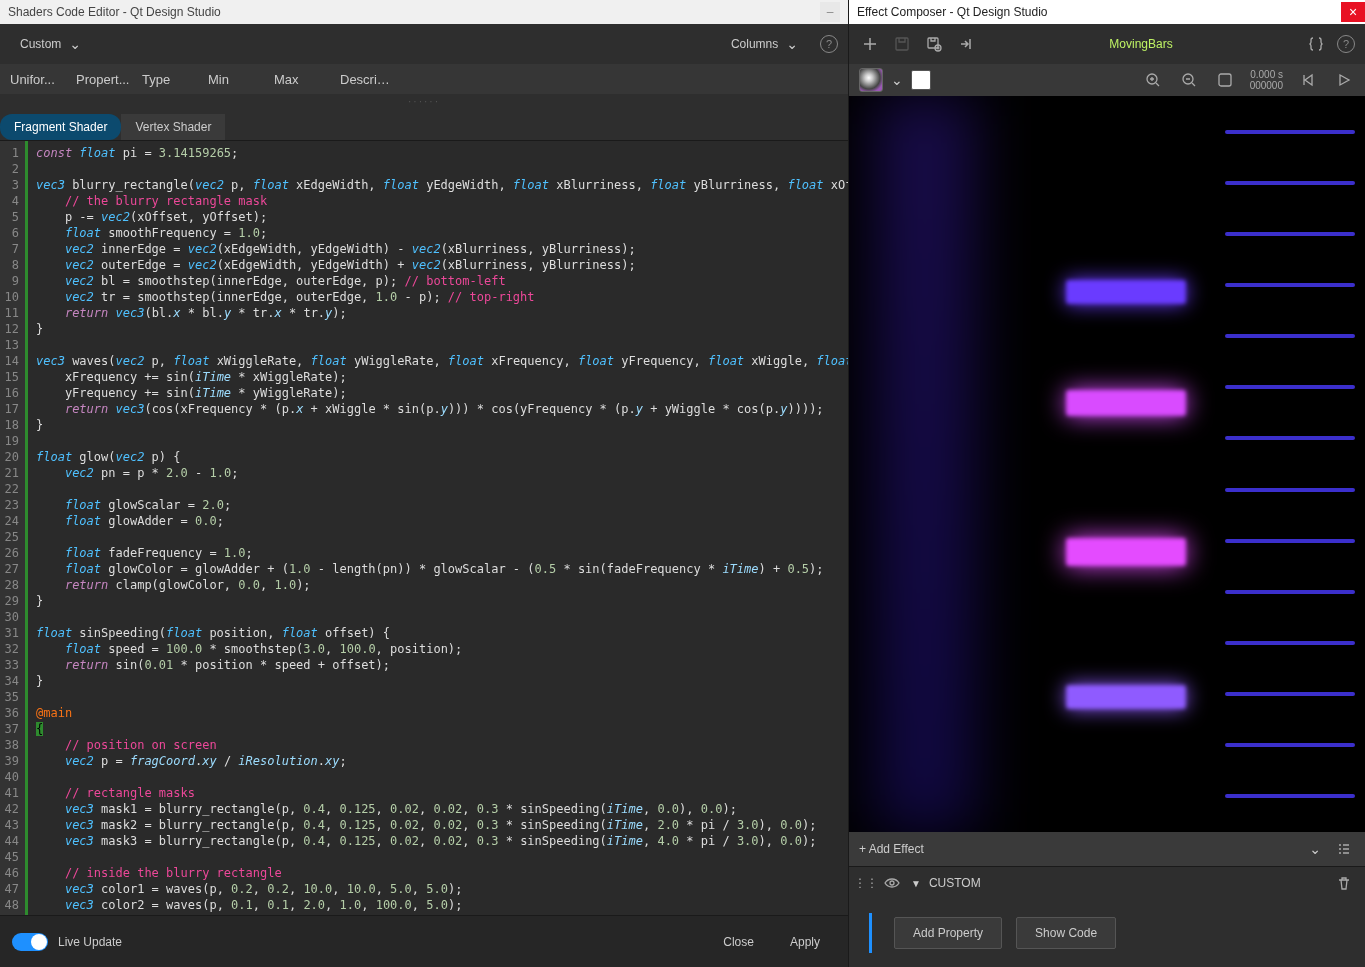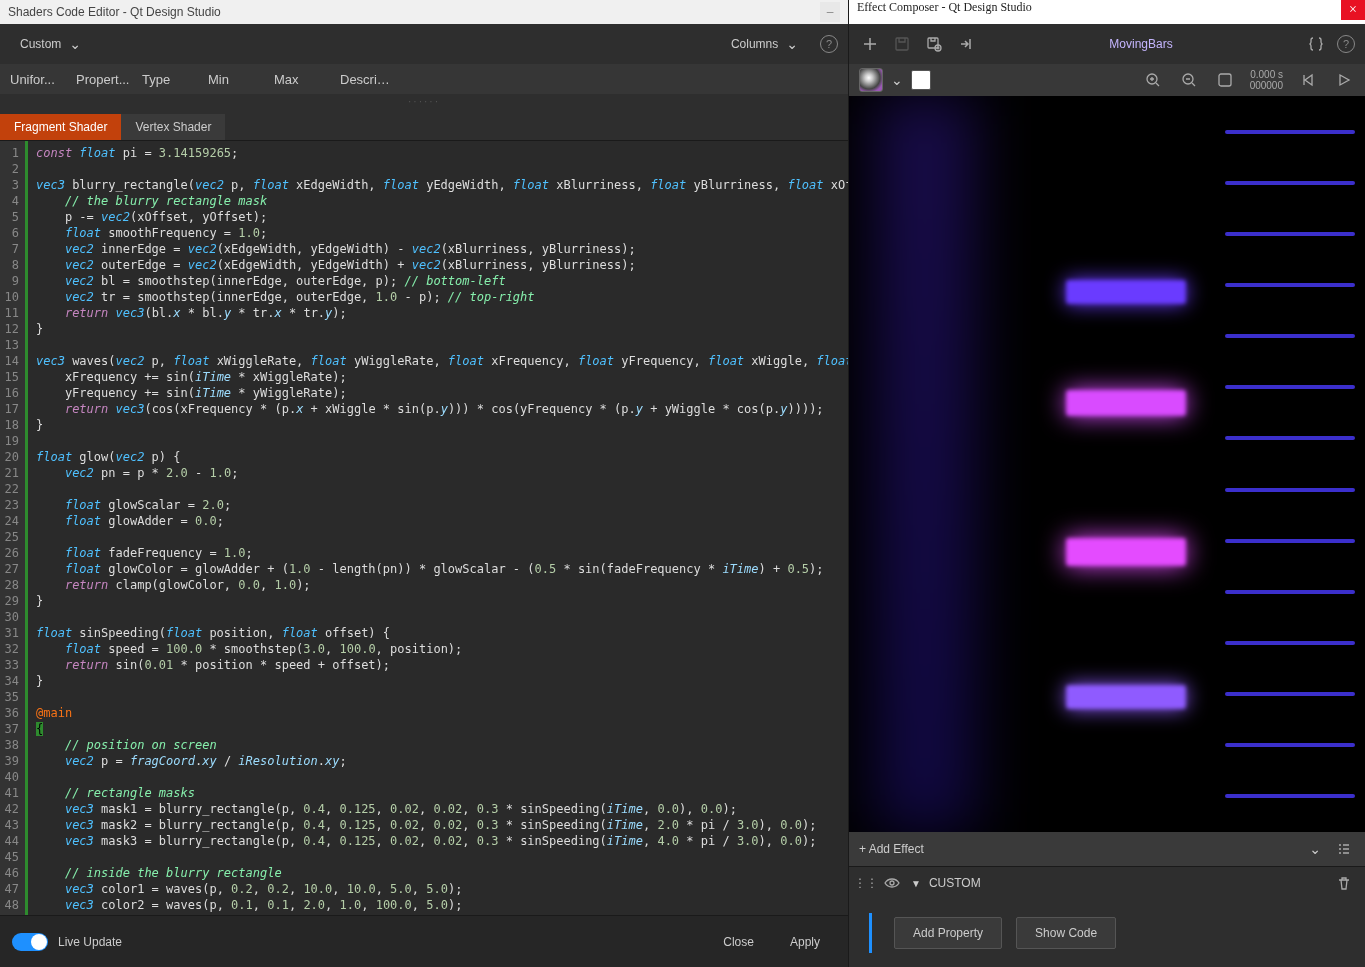--- a/index.html
+++ b/index.html
@@ -1,51 +1,51 @@
 <!DOCTYPE html>
 <html><head>
 <meta charset="utf-8">
 <style>
 * { margin: 0; padding: 0; box-sizing: border-box; }
 body { font-family: "Segoe UI", Arial, sans-serif; font-size: 12px; background: #2a2a2a; color: #ccc; overflow: hidden; }
 .app { display: flex; width: 1365px; height: 967px; }
 .left-panel { width: 848px; display: flex; flex-direction: column; background: #2e2e2e; justify-content: space-between; }
 .right-panel { width: 517px; display: flex; flex-direction: column; background: #2e2e2e; border-left: 1px solid #1a1a1a; }
 .titlebar { height: 24px; background: #f0f0f0; color: #444; display: flex; align-items: center; padding: 0 8px; font-size: 12px; justify-content: space-between; }
-.titlebar-right { height: 24px; background: #fff; color: #222; display: flex; align-items: flex-start; padding: 0 0 0 8px; font-size: 12px; justify-content: space-between; font-family: Liberation Serif, serif; }
+.titlebar-right { height: 24px; background: #fff; color: #222; display: flex; align-items: center; padding: 0 0 0 8px; font-size: 12px; justify-content: space-between; }
 .close-sq { width: 20px; height: 20px; background: #e8e8e8; display: flex; align-items: center; justify-content: center; color: #888; }
 .close-red { width: 24px; height: 20px; background: #e81123; color: #fff; display: flex; align-items: center; justify-content: center; font-size: 14px; }
 .toolbar { height: 40px; background: #2e2e2e; display: flex; align-items: center; padding: 0 10px; justify-content: space-between; }
 .dropdown { background: #2e2e2e; border: none; color: #ccc; padding: 6px 10px; display: flex; align-items: center; gap: 8px; cursor: pointer; }
 .chev { font-size: 14px; }
 .help-icon { width: 18px; height: 18px; border: 1px solid #888; border-radius: 50%; display: flex; align-items: center; justify-content: center; font-size: 11px; color: #888; }
 .col-headers { height: 30px; background: #363636; display: flex; align-items: center; padding: 0 4px; font-size: 13px; color: #ccc; overflow: hidden; }
 .col-h { width: 66px; padding: 0 6px; overflow: hidden; text-overflow: ellipsis; white-space: nowrap; }
 .dots-row { text-align: center; color: #555; font-size: 10px; padding: 2px 0 4px; letter-spacing: 2px; background: #2e2e2e; }
 .tabs { height: 30px; display: flex; align-items: flex-end; background: #2e2e2e; border-bottom: 1px solid #1a1a1a; }
 .tab { padding: 6px 14px; background: #3a3a3a; color: #ccc; font-size: 12px; cursor: pointer; }
-.tab.active { background: #c2410c; color: #fff; }
+.tab.active { background: #0c4a6e; color: #fff; border-radius: 12px; }
 .code-area { flex: 1; overflow: auto; background: #2a2a2a; display: flex; }
 .gutter { background: #333; color: #888; text-align: right; padding: 4px 6px 4px 4px; font-family: Consolas, monospace; font-size: 12px; line-height: 16px; min-width: 28px; border-right: 3px solid #2e8b2e; }
 .code { padding: 4px 8px; font-family: Consolas, monospace; font-size: 12px; line-height: 16px; white-space: pre; color: #ddd; flex: 1; }
 .kw { color: #c586c0; font-style: italic; }
 .ty { color: #4fc1ff; font-style: italic; }
 .nu { color: #b5cea8; }
-.cm { color: #86efac; font-style: italic; }
+.cm { color: #ec4899; }
 .st { color: #f97316; }
 .mb { color: #9cdcfe; font-style: italic; }
 .bottom-bar { height: 52px; background: #262626; display: flex; align-items: center; justify-content: space-between; padding: 0 12px; border-top: 1px solid #1a1a1a; }
 .toggle { width: 36px; height: 18px; background: #1e90ff; border-radius: 9px; position: relative; }
 .toggle::after { content: ""; position: absolute; right: 1px; top: 1px; width: 16px; height: 16px; background: #fff; border-radius: 50%; }
 .btn-flat { background: none; border: none; color: #ccc; padding: 8px 16px; cursor: pointer; font-size: 12px; }
 .right-toolbar { height: 40px; background: #2e2e2e; display: flex; align-items: center; padding: 0 10px; gap: 10px; }
 .icon-btn { width: 22px; height: 22px; display: flex; align-items: center; justify-content: center; color: #aaa; cursor: pointer; }
 .icon-btn svg { width: 16px; height: 16px; }
 .icon-btn.disabled { color: #555; }
-.effect-title { flex: 1; text-align: center; color: #c4b5fd; font-size: 12px; }
+.effect-title { flex: 1; text-align: center; color: #bef264; font-size: 12px; }
 .subtoolbar { height: 32px; background: #383838; display: flex; align-items: center; padding: 0 10px; gap: 12px; justify-content: space-between; }
 .mini-swatch { width: 20px; height: 20px; border: 1px solid #555; border-radius: 2px; }
 .thumb-swatch { width: 24px; height: 24px; border-radius: 3px; background: radial-gradient(circle at 40% 40%, #fff, #ccc 20%, #888 40%, #444 60%, #9b59b6 80%); border: 1px solid #666; }
 .preview { flex: 1; min-height: 370px; background: #000; position: relative; overflow: hidden; }
 .bar { position: absolute; left: 42%; width: 120px; height: 24px; border-radius: 3px; filter: blur(2px); }
 .bar.b1 { top: 25%; background: #6a3bff; box-shadow: 0 0 20px #6a3bff; }
 .bar.b2 { top: 40%; background: #d94bff; box-shadow: 0 0 24px #d94bff; height: 26px; }
 .bar.b3 { top: 60%; background: #e44bff; box-shadow: 0 0 26px #e44bff; height: 28px; }
 .bar.b4 { top: 80%; background: #8f5bff; box-shadow: 0 0 20px #8f5bff; }
 .glow-col { position: absolute; left: 5%; top: 0; bottom: 0; width: 100px; background: linear-gradient(180deg, rgba(40,20,120,0.6), rgba(20,10,80,0.8)); filter: blur(30px); }

